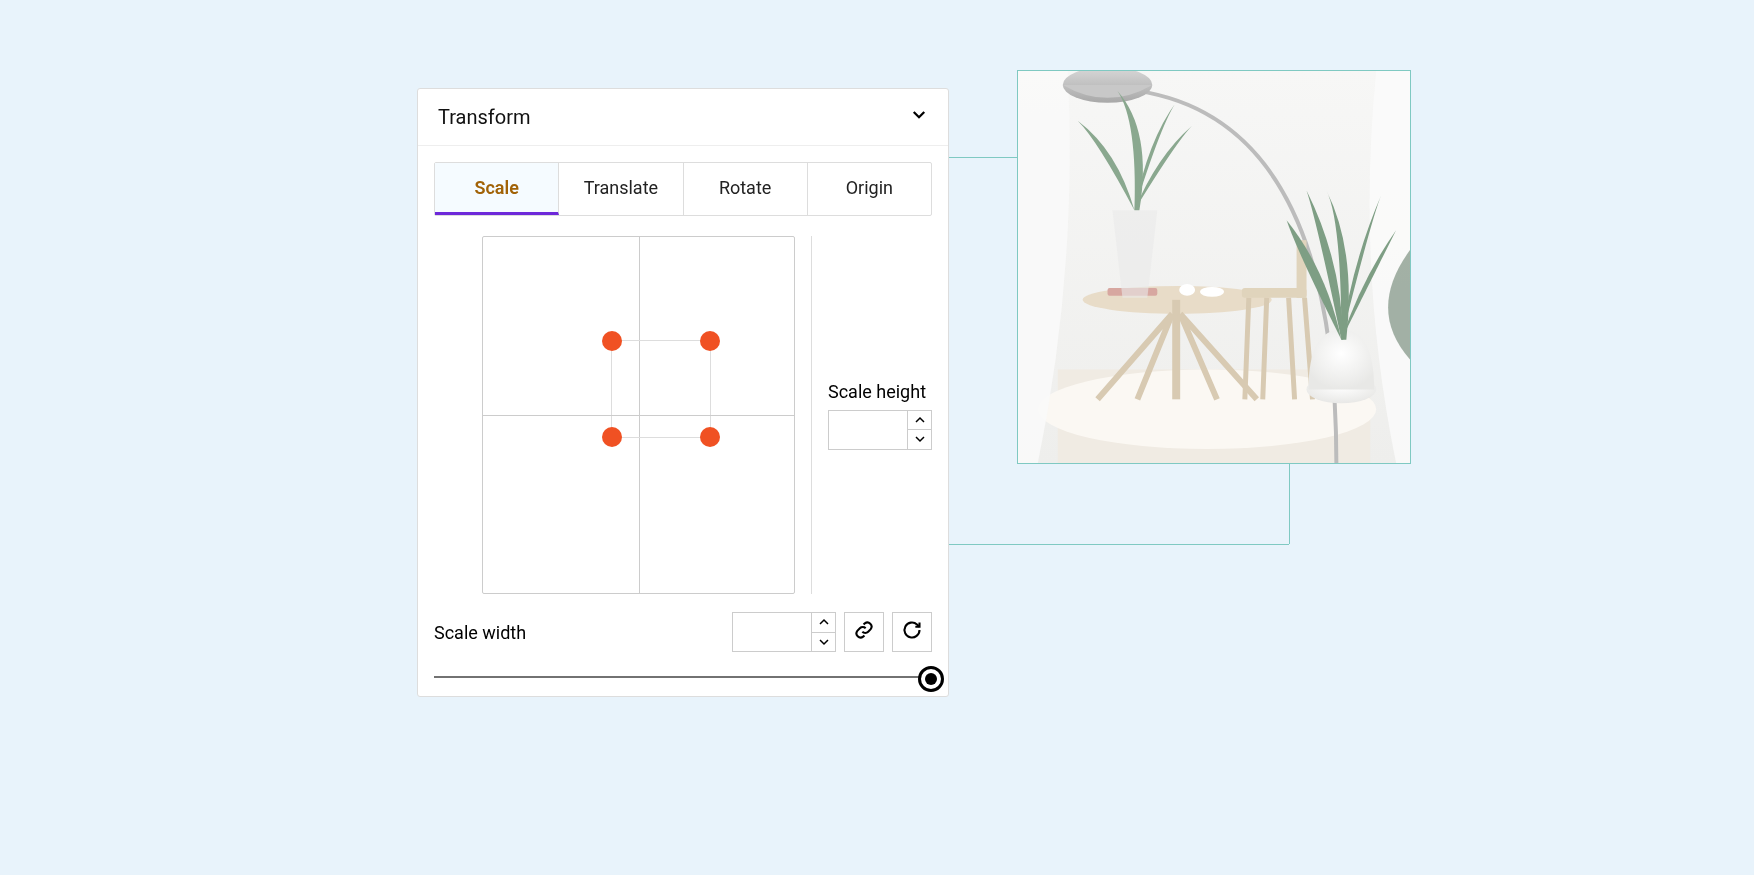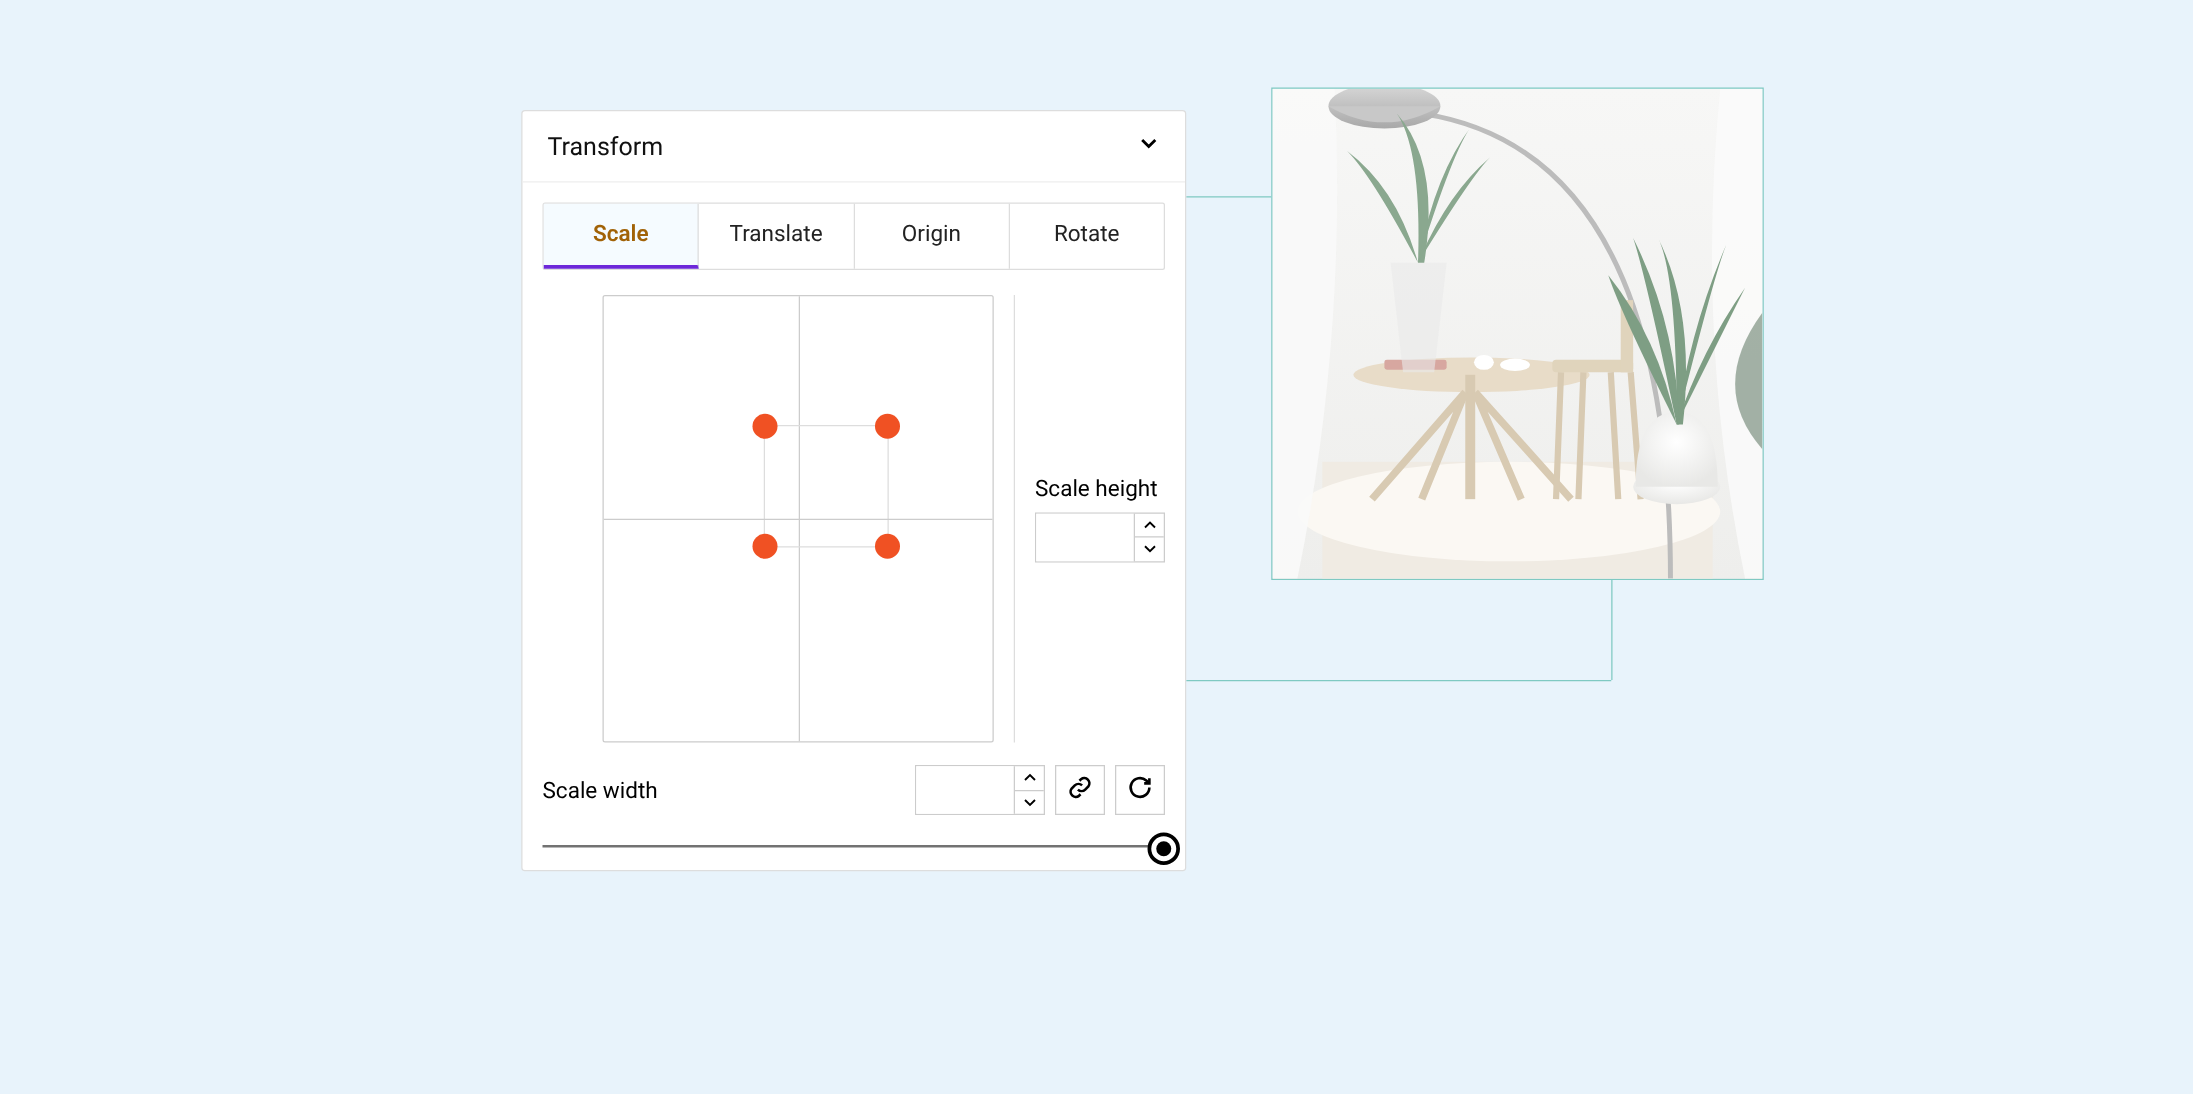--- a/index.html
+++ b/index.html
@@ -242,22 +242,22 @@
     <span>
       <svg class="chevron" viewBox="0 0 24 24" fill="none" stroke="#000" stroke-width="3">
           <path d="M5 8l7 7 7-7"></path>
         </svg>
     </span>
   </div>
 
   <div class="tabs">
     <div class="tab active">Scale</div>
     <div class="tab">Translate</div>
+    <div class="tab">Rotate</div>
     <div class="tab">Origin</div>
-    <div class="tab">Rotate</div>
   </div>
 
   <div class="body-area">
     <div class="scale-grid">
       <div class="sg-box">
         <div class="dot tl"></div>
         <div class="dot tr"></div>
         <div class="dot bl"></div>
         <div class="dot br"></div>
       </div>

